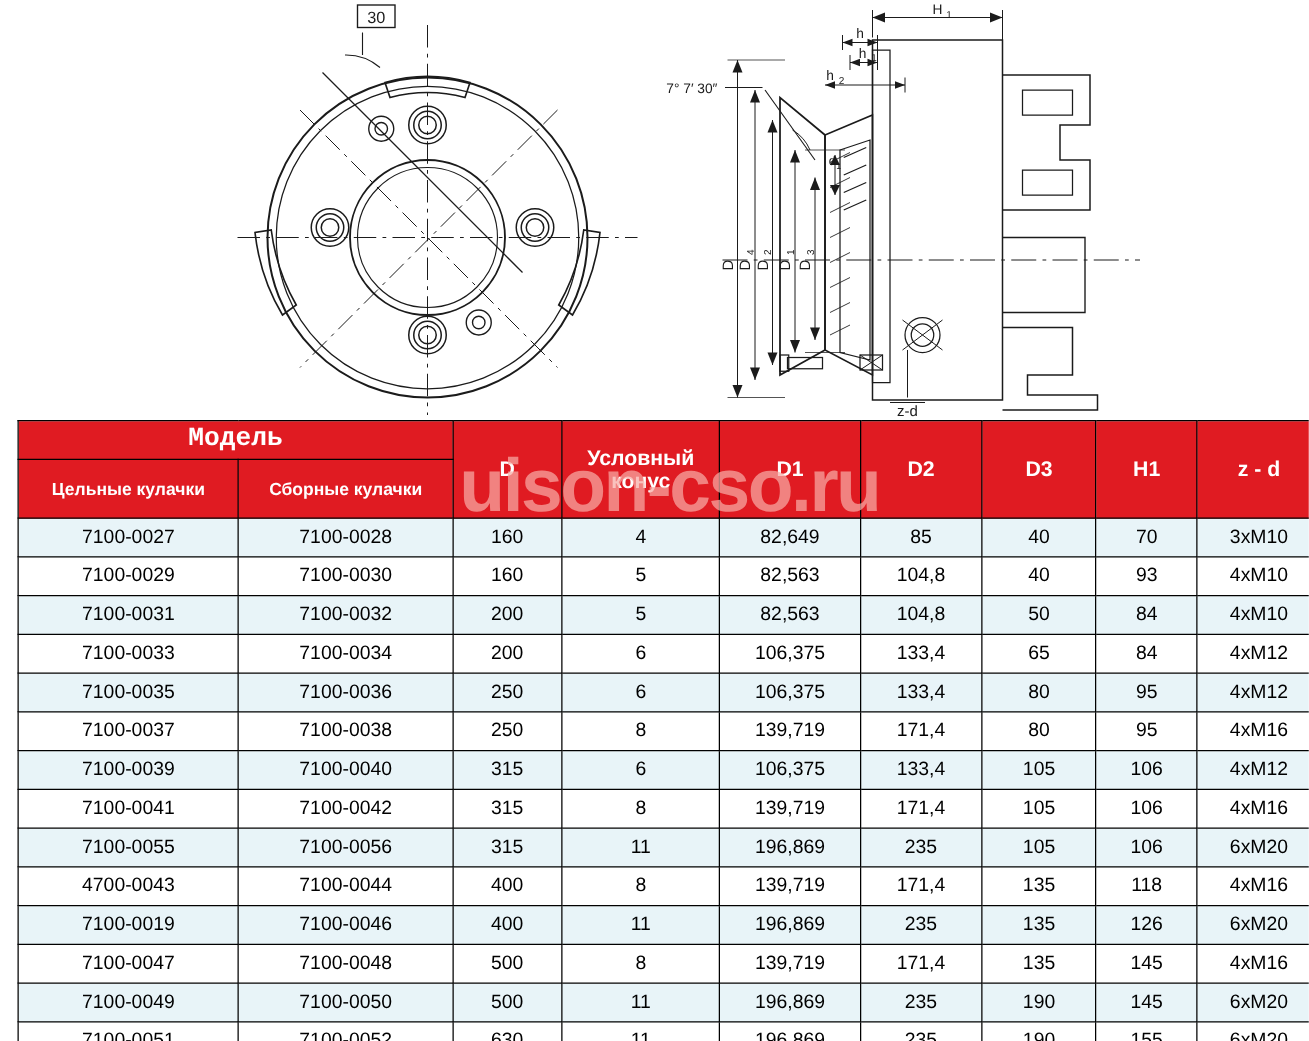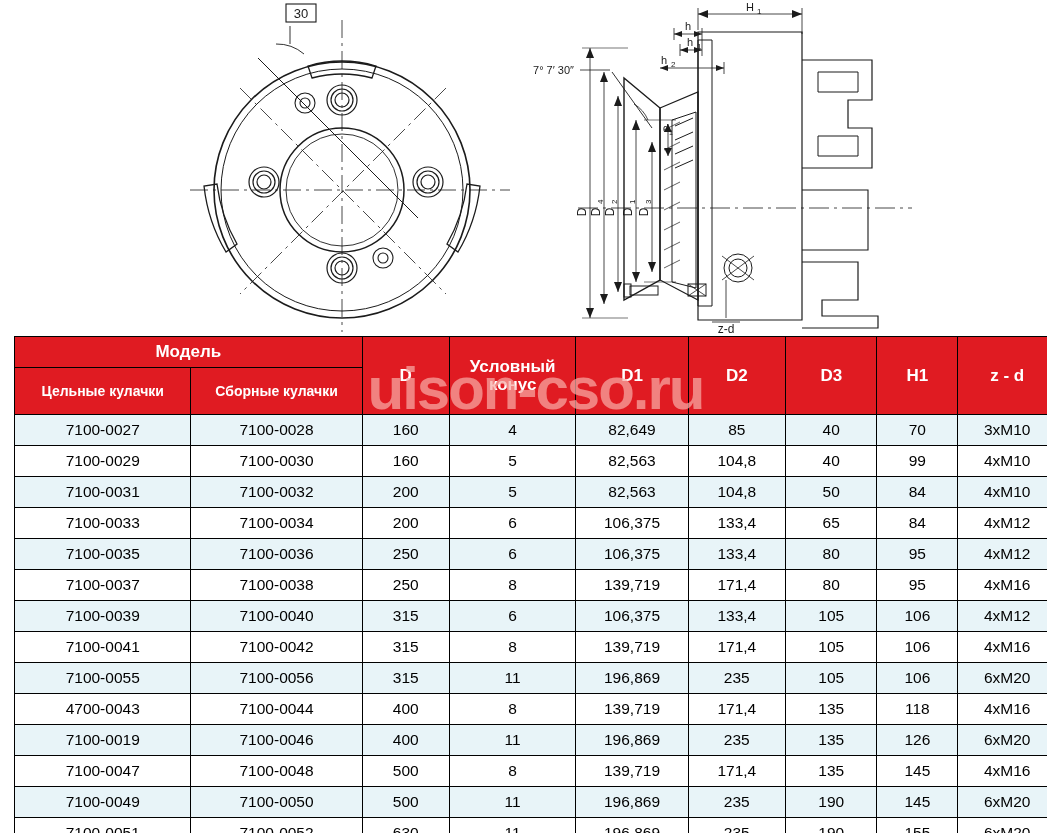--- a/index.html
+++ b/index.html
@@ -35,21 +35,21 @@
     padding:0;
     height:29px;
     line-height:1.05;
   }
   table.spec thead th{
     background:#e01b22;
     color:#ffffff;
     font-weight:bold;
     font-size:16px;
   }
-  table.spec thead th.model-top{font-size:17px;height:30px;}
+  table.spec thead th.model-top{font-size:21px;height:30px;font-family:Liberation Mono, monospace;}
   table.spec thead th.sub{font-size:14px;height:46px;padding:0 10px;}
   table.spec thead th.tall{height:76px;font-size:17px;}
   table.spec tbody td{
     background:#ffffff;
     color:#000000;
     font-size:15.5px;
     height:30px;
   }
   table.spec tbody tr.alt td{background:#e8f4f8;}
 
@@ -325,21 +325,21 @@
             <td>3хМ10</td>
           </tr>
           <tr>
             <td>7100-0029</td>
             <td>7100-0030</td>
             <td>160</td>
             <td>5</td>
             <td>82,563</td>
             <td>104,8</td>
             <td>40</td>
-            <td>99</td>
+            <td>93</td>
             <td>4хМ10</td>
           </tr>
           <tr class="alt">
             <td>7100-0031</td>
             <td>7100-0032</td>
             <td>200</td>
             <td>5</td>
             <td>82,563</td>
             <td>104,8</td>
             <td>50</td>

